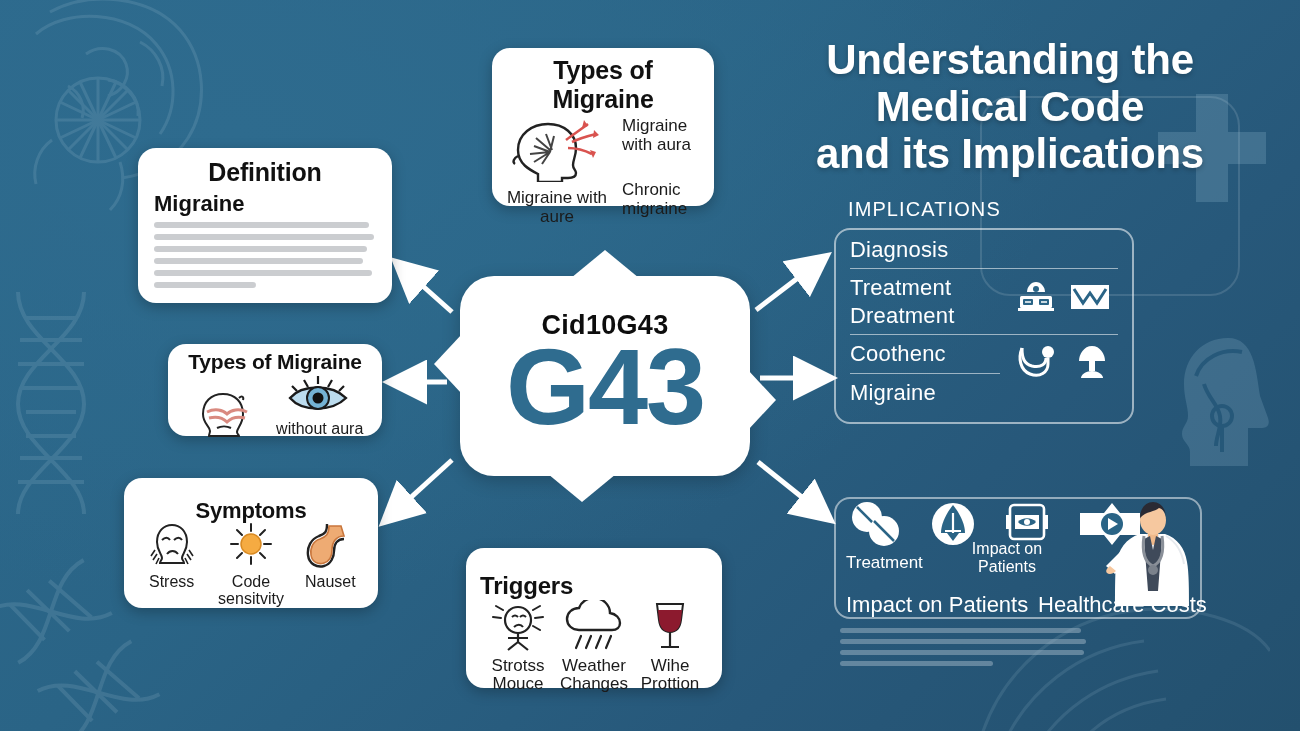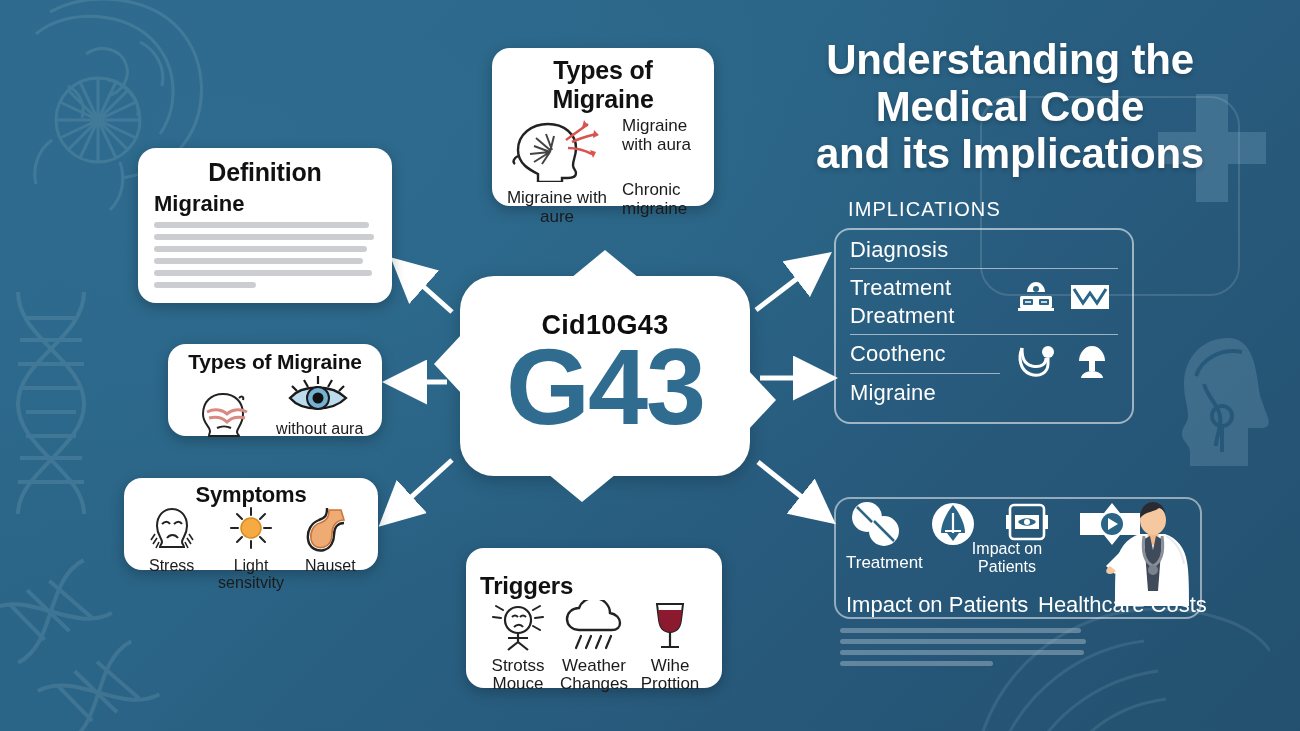--- a/index.html
+++ b/index.html
@@ -89,21 +89,21 @@
   .tt-lbl{ font-size:17px; color:#1b1b1b; line-height:1.12; }
   .tt-cap{ font-size:17px; color:#1b1b1b; line-height:1.12; text-align:center; margin-top:2px;}
 
   
   .card-types-left{ left:168px; top:344px; width:214px; height:92px; padding:6px 10px; }
   .card-types-left h3{ font-size:21px; }
   .tl-row{ display:flex; align-items:flex-end; justify-content:space-around; margin-top:-2px;}
   .tl-cap{ font-size:16px; color:#1b1b1b; }
 
   
-  .card-sym{ left:124px; top:478px; width:254px; height:92px; padding:4px 8px; }
+  .card-sym{ left:124px; top:478px; width:254px; height:130px; padding:20px 8px; }
   .card-sym h3{ font-size:22px; }
   .sym-row{ display:flex; justify-content:space-around; align-items:flex-start; margin-top:-2px;}
   .sym-item{ width:78px; text-align:center; }
   .sym-cap{ font-size:16px; color:#1b1b1b; line-height:1.08; margin-top:1px;}
 
   
   .card-trig{ left:466px; top:548px; width:256px; height:140px; padding:24px 14px; }
   .card-trig h3{ text-align:left; font-size:24px; }
   .trig-row{ display:flex; justify-content:space-between; align-items:flex-start; margin-top:0;}
   .trig-item{ width:82px; text-align:center; }
@@ -309,21 +309,21 @@
         </svg>
         <div class="sym-cap">Stress</div>
       </div>
       <div class="sym-item">
         <svg width="54" height="46" viewBox="0 0 54 46">
           <circle cx="27" cy="22" r="10" fill="#f5ab42" stroke="#d98a22" stroke-width="1.5"></circle>
           <g stroke="#222" stroke-width="2" stroke-linecap="round">
             <path d="M27 2v7M27 35v7M7 22h7M40 22h7M13 8l5 5M41 8l-5 5M13 36l5-5M41 36l-5-5"></path>
           </g>
         </svg>
-        <div class="sym-cap">Light sensitvity</div>
+        <div class="sym-cap">Code sensitvity</div>
       </div>
       <div class="sym-item">
         <svg width="54" height="46" viewBox="0 0 54 46">
           <path d="M24 2c0 8-2 10-8 12-8 3-12 11-11 19 1 9 9 13 16 11 7-2 10-9 10-15 0-8 4-12 10-12" fill="none" stroke="#222" stroke-width="2.4"></path>
           <path d="M26 4c0 8-3 11-9 13-7 2-10 9-9 16 1 7 7 10 13 8 6-2 8-8 8-13 0-9 5-14 12-14l-3-10z" fill="#eeab73" stroke="#c9763c" stroke-width="1.6"></path>
         </svg>
         <div class="sym-cap">Nauset</div>
       </div>
     </div>
   </div>

